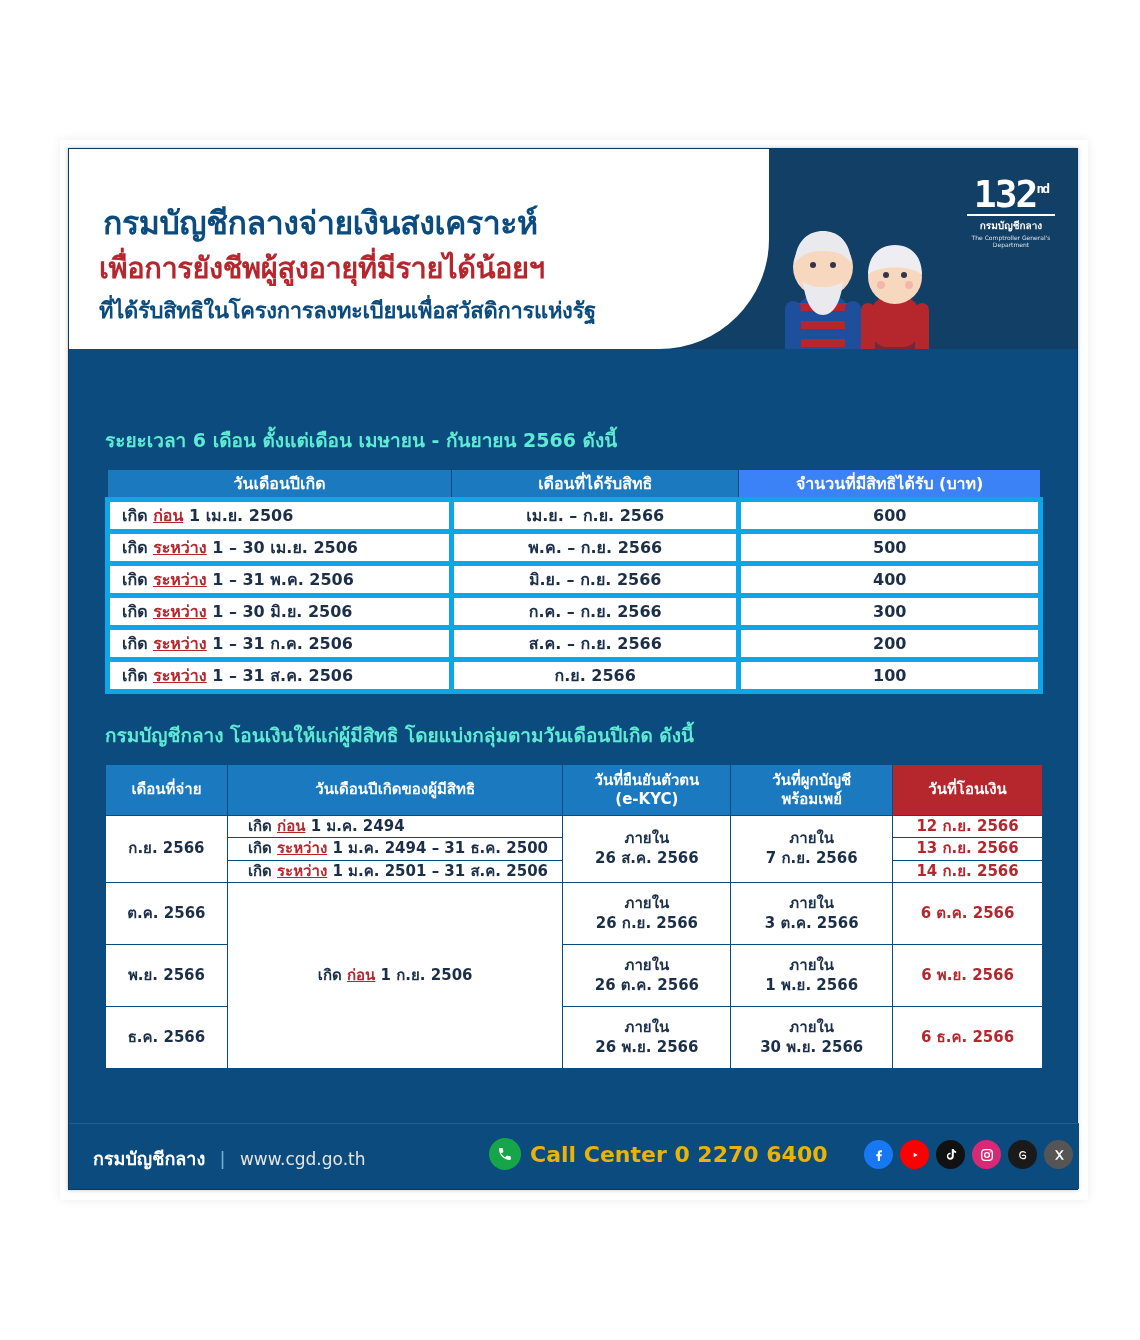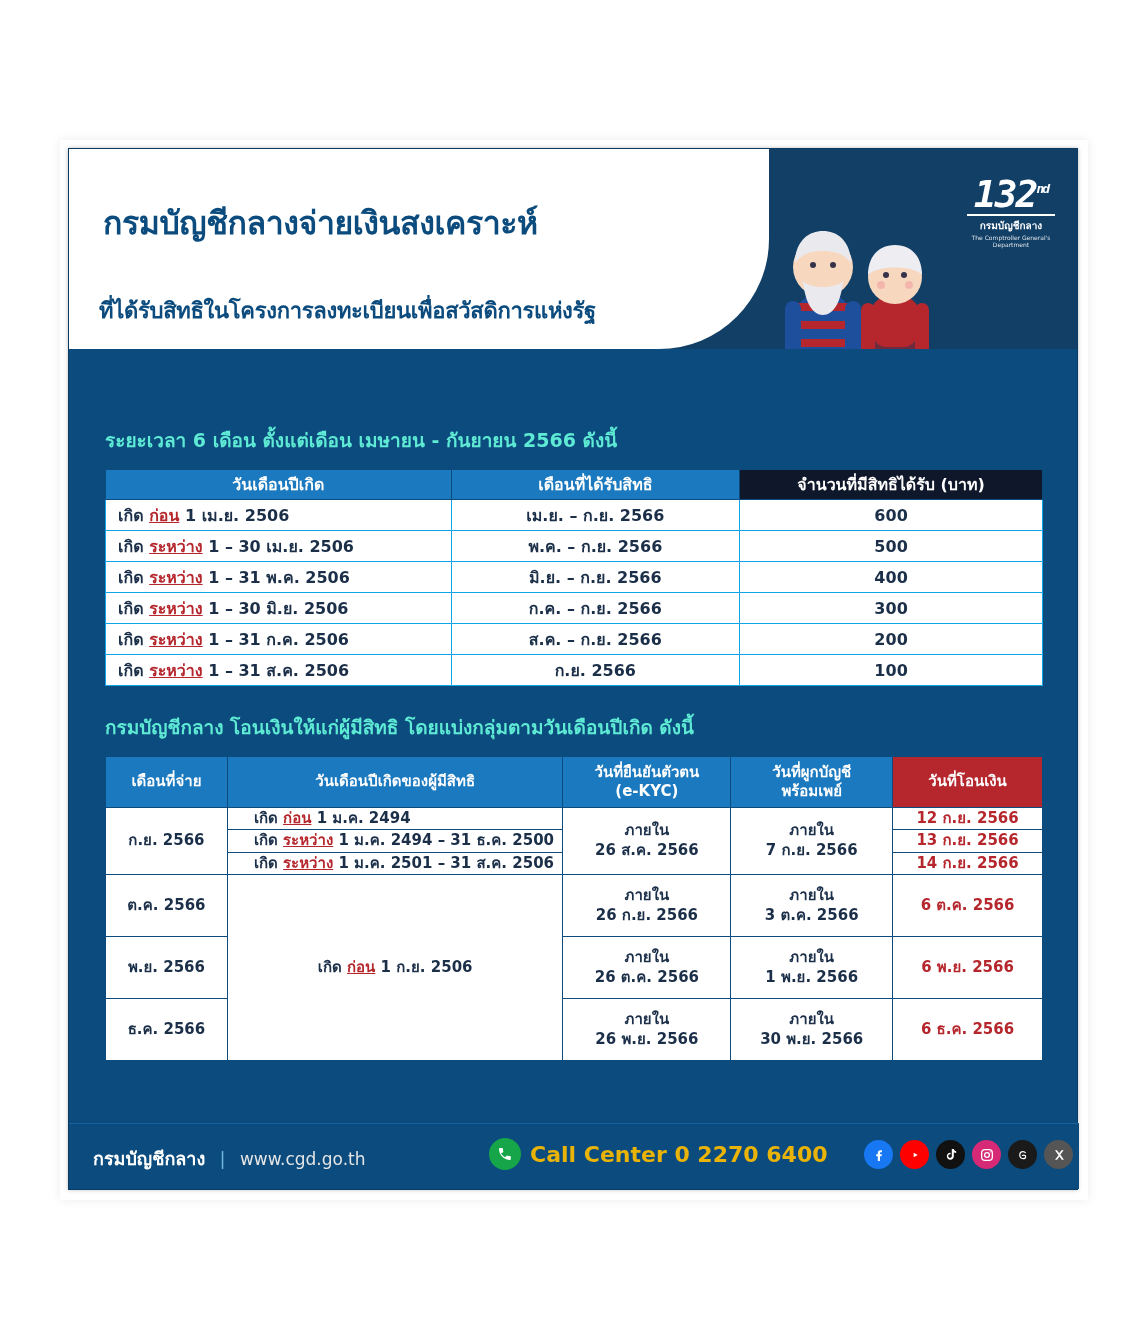--- a/index.html
+++ b/index.html
@@ -51,21 +51,20 @@
   }
   
   .logo {
     position:absolute; right:16px; top:22px;
     width:100px; text-align:center; color:#fff;
   }
   .logo .num {
     font-size:38px; font-weight:bold; letter-spacing:-2px;
     line-height:36px;
     font-family:"DejaVu Sans Mono","Liberation Mono",monospace;
-    font-style:italic;
   }
   .logo .num sup { font-size:13px; }
   .logo .th { font-size:10px; font-weight:bold; margin-top:2px;}
   .logo .en { font-size:6px; margin-top:1px; opacity:.85;}
   .logo .bar { height:2px; background:#fff; margin:2px 6px;}
   
   .couple { position:absolute; right:120px; top:36px; width:200px; height:260px; }
   
   .body-area { position:absolute; left:0; top:254px; width:1010px; }
   .sub-note {
@@ -74,46 +73,46 @@
   }
   table { border-collapse:collapse; }
   
   #t1 { margin-left:36px; width:938px; }
   #t1 th {
     font-size:16px; font-weight:bold; color:#fff; height:30px;
     border:1px solid #0b4b7d;
   }
   #t1 th.c1 { background:#1b79bf; width:340px;margin-left:24px;}
   #t1 th.c2 { background:#1b79bf; width:284px;}
-  #t1 th.c3 { background:#0f172a; width:298px;}
+  #t1 th.c3 { background:#3b82f6; width:298px;}
   #t1 td {
     background:#ffffff; color:#1b2f49; height:31px;
     font-size:16px; font-weight:bold;
-    border:1px solid #0ea5e9;
+    border:5px solid #0ea5e9;
   }
   #t1 td.left { text-align:left; padding-left:12px; }
   #t1 td.mid, #t1 td.amt { text-align:center; }
   .rd { color:#b5272d; text-decoration:underline; }
   
   #t2 { margin-left:36px; width:938px; }
   #t2 th {
     color:#fff; font-size:15px; font-weight:bold;
     border:1px solid #0b4b7d; line-height:1.25;
     padding:6px 2px;
   }
   #t2 th.h1 { background:#1b79bf; width:122px;}
   #t2 th.h2 { background:#1b79bf; width:336px;}
   #t2 th.h3 { background:#1b79bf; width:168px;}
   #t2 th.h4 { background:#1b79bf; width:162px;}
   #t2 th.h5 { background:#b5272d; width:150px;}
   #t2 td {
     background:#fff; color:#1b2f49; font-size:15px; font-weight:bold;
     border:1px solid #0b4b7d; text-align:center; line-height:1.3;
   }
-  #t2 td.l { text-align:left; padding-left:26px; }
+  #t2 td.l { text-align:left; padding-left:20px; }
   #t2 td.date { color:#b5272d; }
   
   .footer {
     position:absolute; left:0; bottom:0;
     width:1010px; height:66px;
     background:#0b4b7d;
     border-top:1px solid #17629b;
   }
   .footer .ftxt {
     position:absolute; left:24px; top:20px;
@@ -148,20 +147,21 @@
 <body>
 
 <div class="scan-edge-top"></div>
 
 <div id="poster">
 
   <div class="header-wrap">
     <div class="header-white"></div>
 
     <div class="h-line1">กรมบัญชีกลางจ่ายเงินสงเคราะห์</div>
+    <div class="h-line2">เพื่อการยังชีพผู้สูงอายุที่มีรายได้น้อยฯ</div>
     <div class="h-line3">ที่ได้รับสิทธิในโครงการลงทะเบียนเพื่อสวัสดิการแห่งรัฐ</div>
 
     <div class="logo">
       <div class="num"><span>132</span><sup>nd</sup></div>
       <div class="bar"></div>
       <div class="th">กรมบัญชีกลาง</div>
       <div class="en">The Comptroller General's Department</div>
     </div>
 
     <div class="couple">

